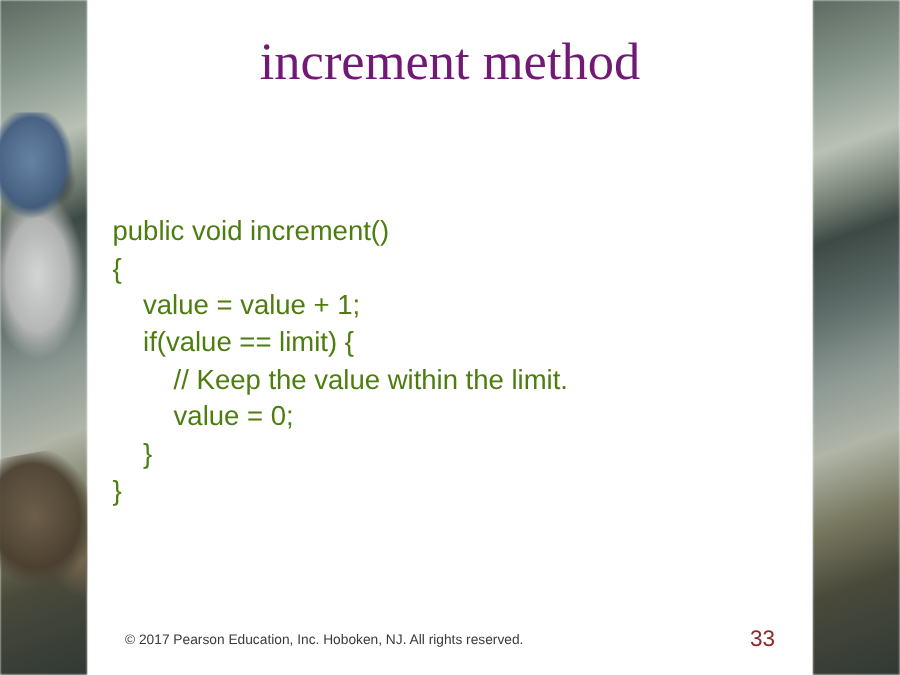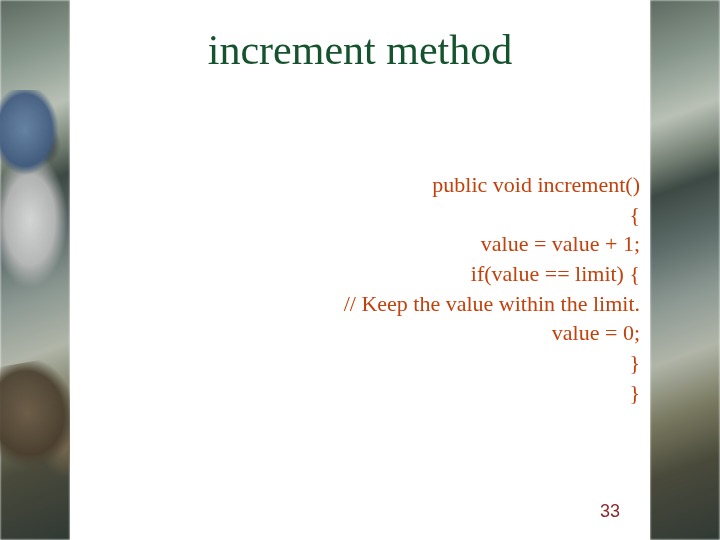--- a/index.html
+++ b/index.html
@@ -80,34 +80,33 @@
 
   .title {
     position: absolute;
     top: 26px;
     left: 0;
     right: 0;
     text-align: center;
     font-family: Georgia, "Times New Roman", serif;
     font-size: 42px;
     font-weight: 400;
-    color: #14532d;
+    color: #701a75;
   }
 
   .code {
     position: absolute;
     top: 148px;
     left: 20px;
     right: 10px;
-    font-family: Liberation Serif, serif;
+    font-family: Liberation Sans, sans-serif;
     font-size: 22px;
     line-height: 1.35;
-    color: #c2410c;
+    color: #4d7c0f;
     white-space: pre;
-    text-align: right;
   }
 
   .copyright {
     position: absolute;
     bottom: 22px;
     left: 30px;
     font-size: 11px;
     color: #3a3a3a;
   }
 
@@ -131,15 +130,16 @@
   <div class="content">
     <div class="title">increment method</div>
     <pre class="code">public void increment()
 {
     value = value + 1;
     if(value == limit) {
         // Keep the value within the limit.
         value = 0;
     }
 }</pre>
+    <div class="copyright">© 2017 Pearson Education, Inc. Hoboken, NJ. All rights reserved.</div>
     <div class="pagenum">33</div>
   </div>
 </div>
 
 </body></html>

